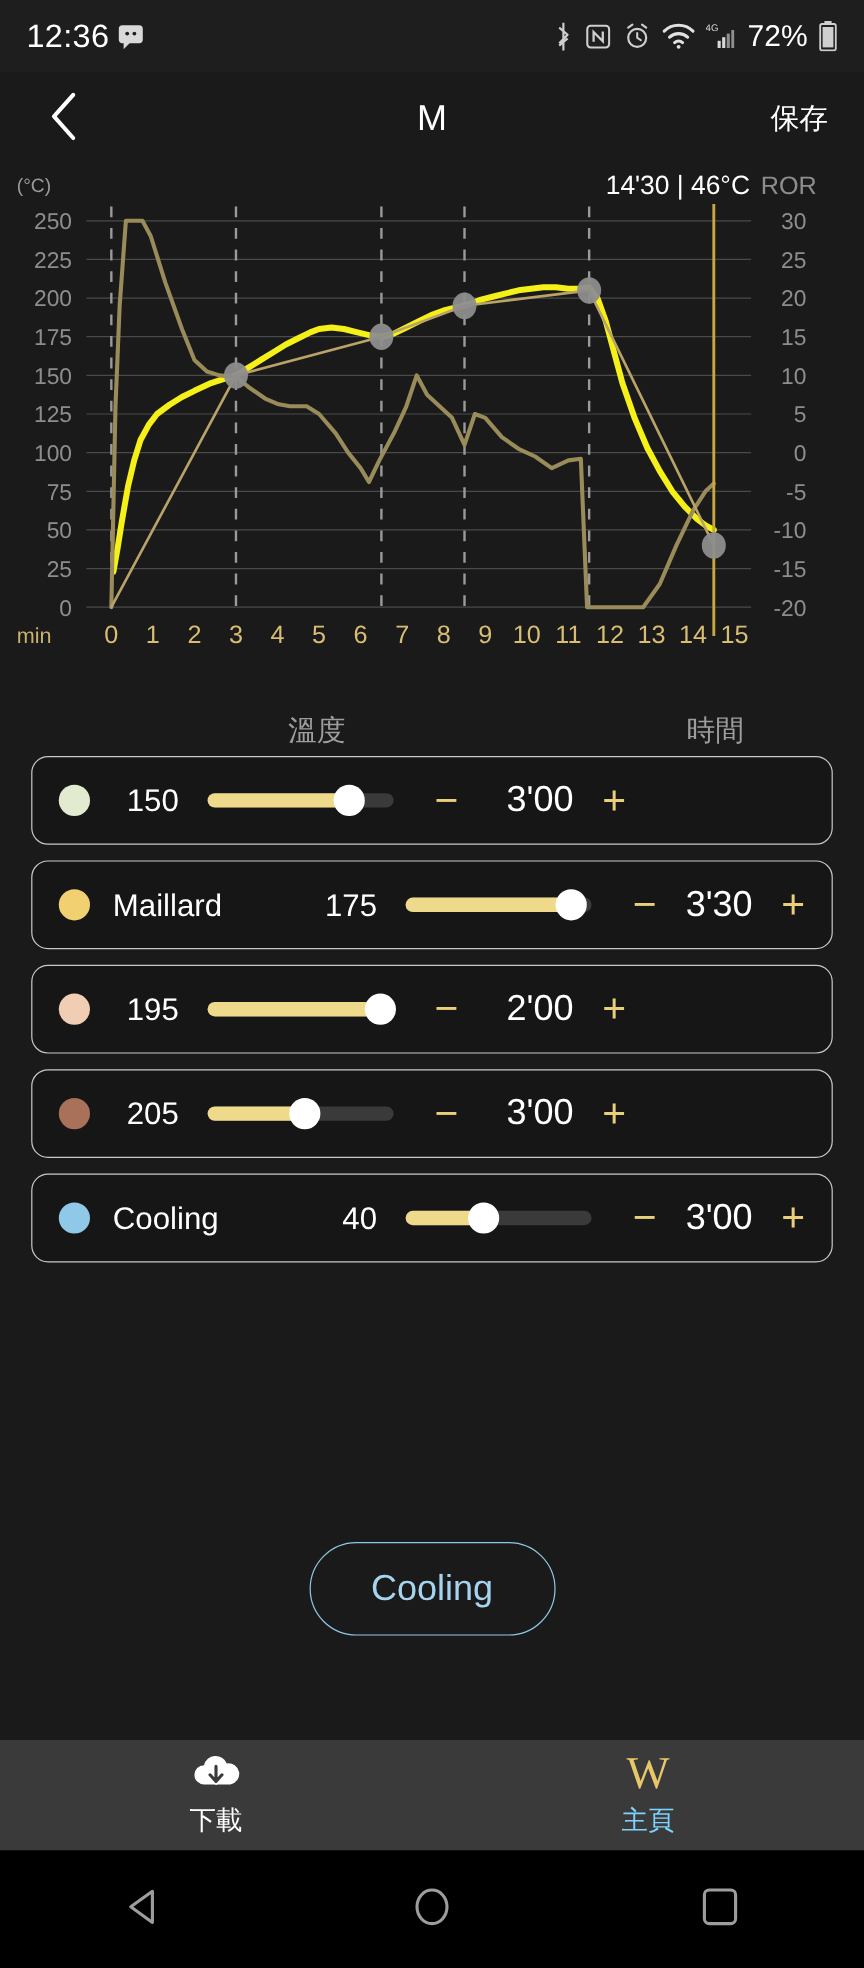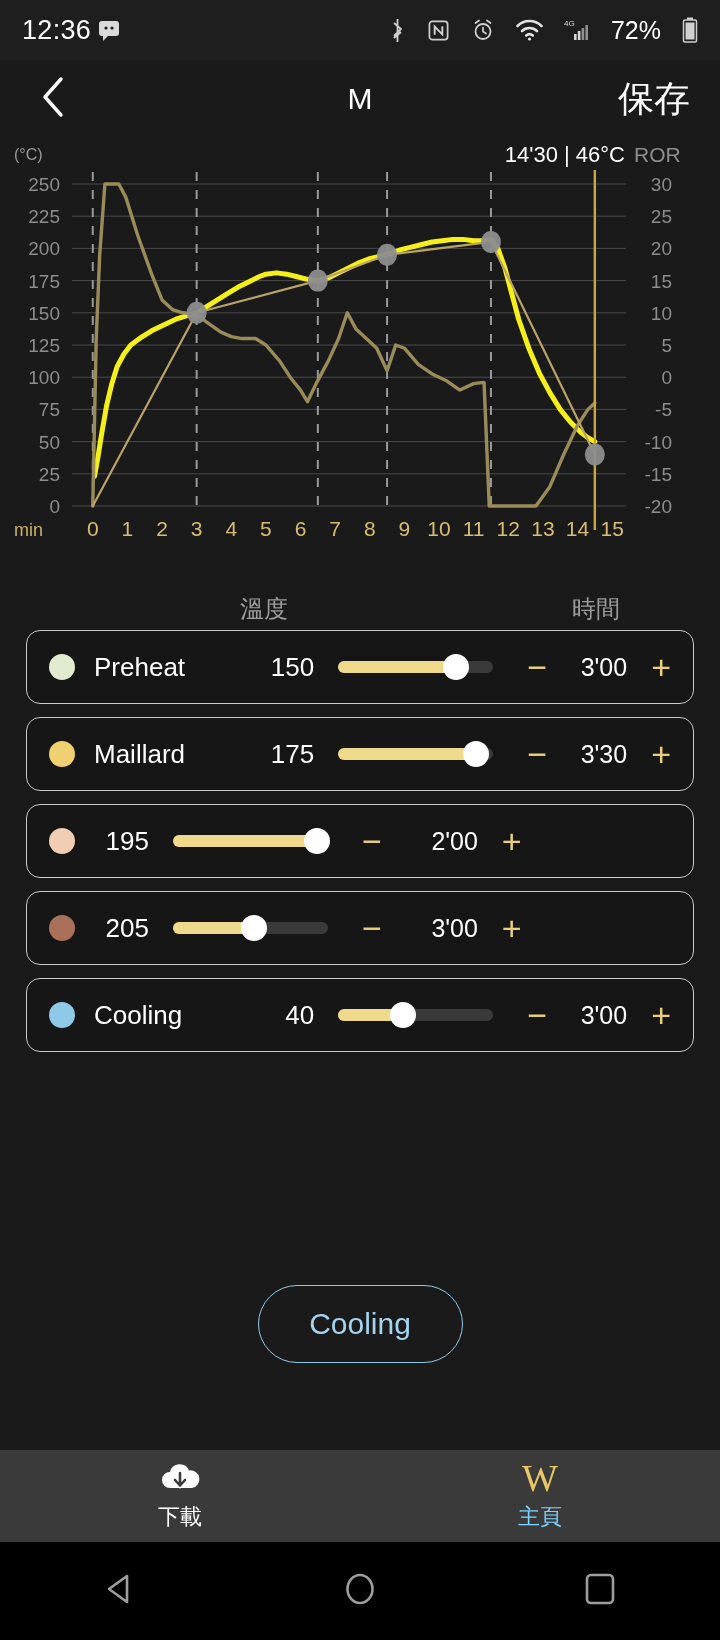--- a/index.html
+++ b/index.html
@@ -12,34 +12,34 @@
   }
 
   
   #statusbar{
     height:60px; background:#1e1e1e; display:flex; align-items:center;
     padding:0 22px; justify-content:space-between;
   }
   #statusbar .left{ display:flex; align-items:center; gap:6px; }
   #clock{ font-size:27px; color:#fff; letter-spacing:.3px; }
   .sb-icon{ display:inline-flex; align-items:center; justify-content:center; }
-  #statusbar .right{ display:flex; align-items:center; gap:21px; }
+  #statusbar .right{ display:flex; align-items:center; gap:9px; }
   #battery-pct{ font-size:25px; color:#fff; margin-left:2px; }
 
   
   #header{
     height:78px; display:flex; align-items:center; position:relative;
     padding:0 30px; background:#1a1a1a;
   }
   #back-btn{ width:46px; height:46px; display:flex; align-items:center; justify-content:center; }
   #page-title{
     position:absolute; left:0; right:0; text-align:center;
     font-size:30px; font-weight:400; color:#fff; pointer-events:none;
   }
-  #save-btn{ margin-left:auto; font-size:36px; color:#fff; }
+  #save-btn{ margin-left:auto; font-size:24px; color:#fff; }
 
   
   #chart-section{ position:relative; height:450px; background:#1a1a1a; }
   #chart-svg{ display:block; }
   .ax-label{ fill:#9a9a9a; font-size:16px; font-family:"Liberation Sans",sans-serif; }
   .tick-left, .tick-right{ fill:#8d8d8d; font-size:19px; font-family:"Liberation Sans",sans-serif; }
   .tick-x{ fill:#d8bd73; font-size:21px; font-family:"Liberation Sans",sans-serif; }
   .min-label{ fill:#cbb26c; font-size:18px; font-family:"Liberation Sans",sans-serif; }
   .readout{ fill:#ffffff; font-size:22px; font-family:"Liberation Sans",sans-serif; }
   .ror-label{ fill:#8d8d8d; font-size:21px; font-family:"Liberation Sans",sans-serif; }
@@ -66,21 +66,21 @@
   .ph-slider{
     position:relative; width:155px; height:12px; margin-left:24px;
     background:#3a3a3a; border-radius:6px; flex:0 0 auto;
   }
   .ph-fill{ position:absolute; left:0; top:0; bottom:0; background:#efd98a; border-radius:6px; }
   .ph-knob{
     position:absolute; top:50%; width:26px; height:26px; border-radius:50%;
     background:#fff; transform:translate(-50%,-50%);
   }
   .ph-minus{ font-size:34px; color:#e9cf7c; margin-left:34px; line-height:1; }
-  .ph-time{ font-size:25px; color:#fff; width:96px; text-align:right; }
+  .ph-time{ font-size:30px; color:#fff; width:96px; text-align:right; }
   .ph-plus{ font-size:34px; color:#e9cf7c; margin-left:24px; line-height:1; }
 
   
   #actions{
     position:absolute; left:0; right:0; top:1285px;
     display:flex; justify-content:space-around; padding:0 40px;
   }
   .action-btn{
     width:205px; height:78px; border-radius:40px;
     display:flex; align-items:center; justify-content:center;
@@ -271,21 +271,20 @@
 </div>
 
 <div id="col-headers">
   <span id="col-temp">溫度</span>
   <span id="col-time">時間</span>
 </div>
 
 <div id="phase-list">
     <div class="phase-row">
       <span class="ph-dot" style="background: rgb(226, 234, 208);"></span>
-      <span class="ph-name">Preheat</span>
       <span class="ph-temp">150</span>
       <span class="ph-slider">
         <span class="ph-fill" style="width: 76%;"></span>
         <span class="ph-knob" style="left: 76%;"></span>
       </span>
       <span class="ph-minus">−</span>
       <span class="ph-time">3'00</span>
       <span class="ph-plus">+</span>
     </div>
     <div class="phase-row">

